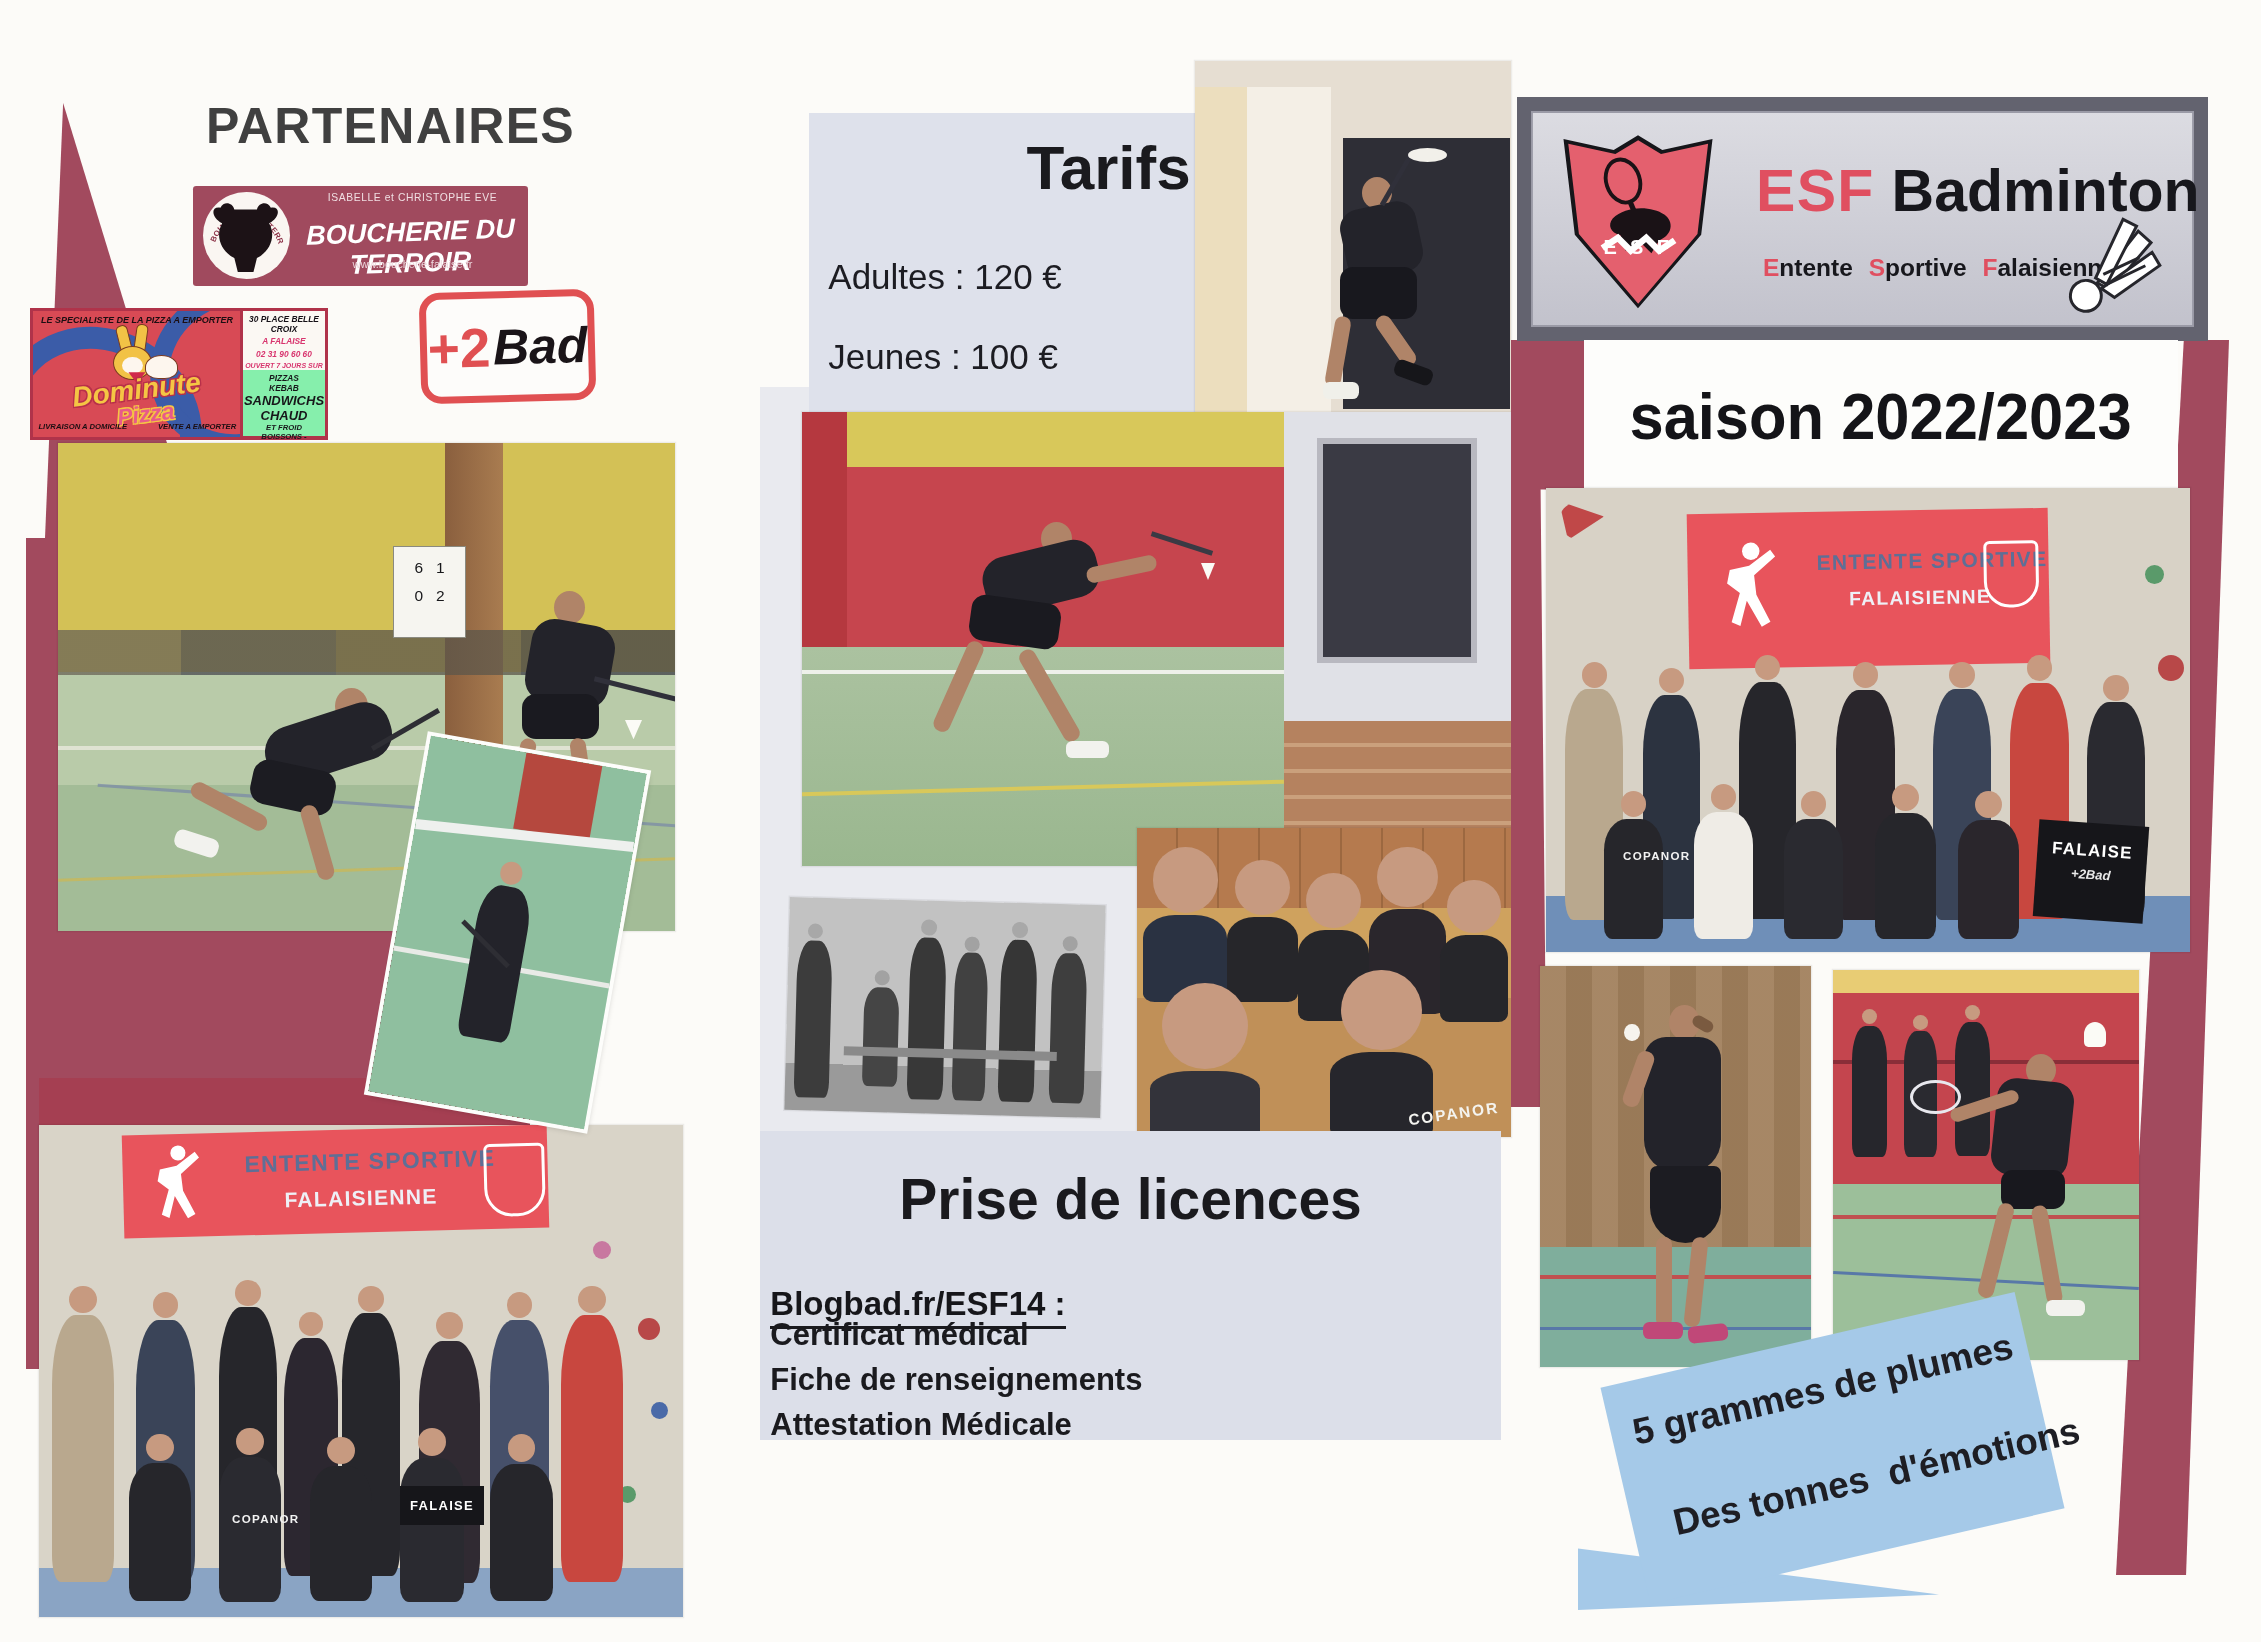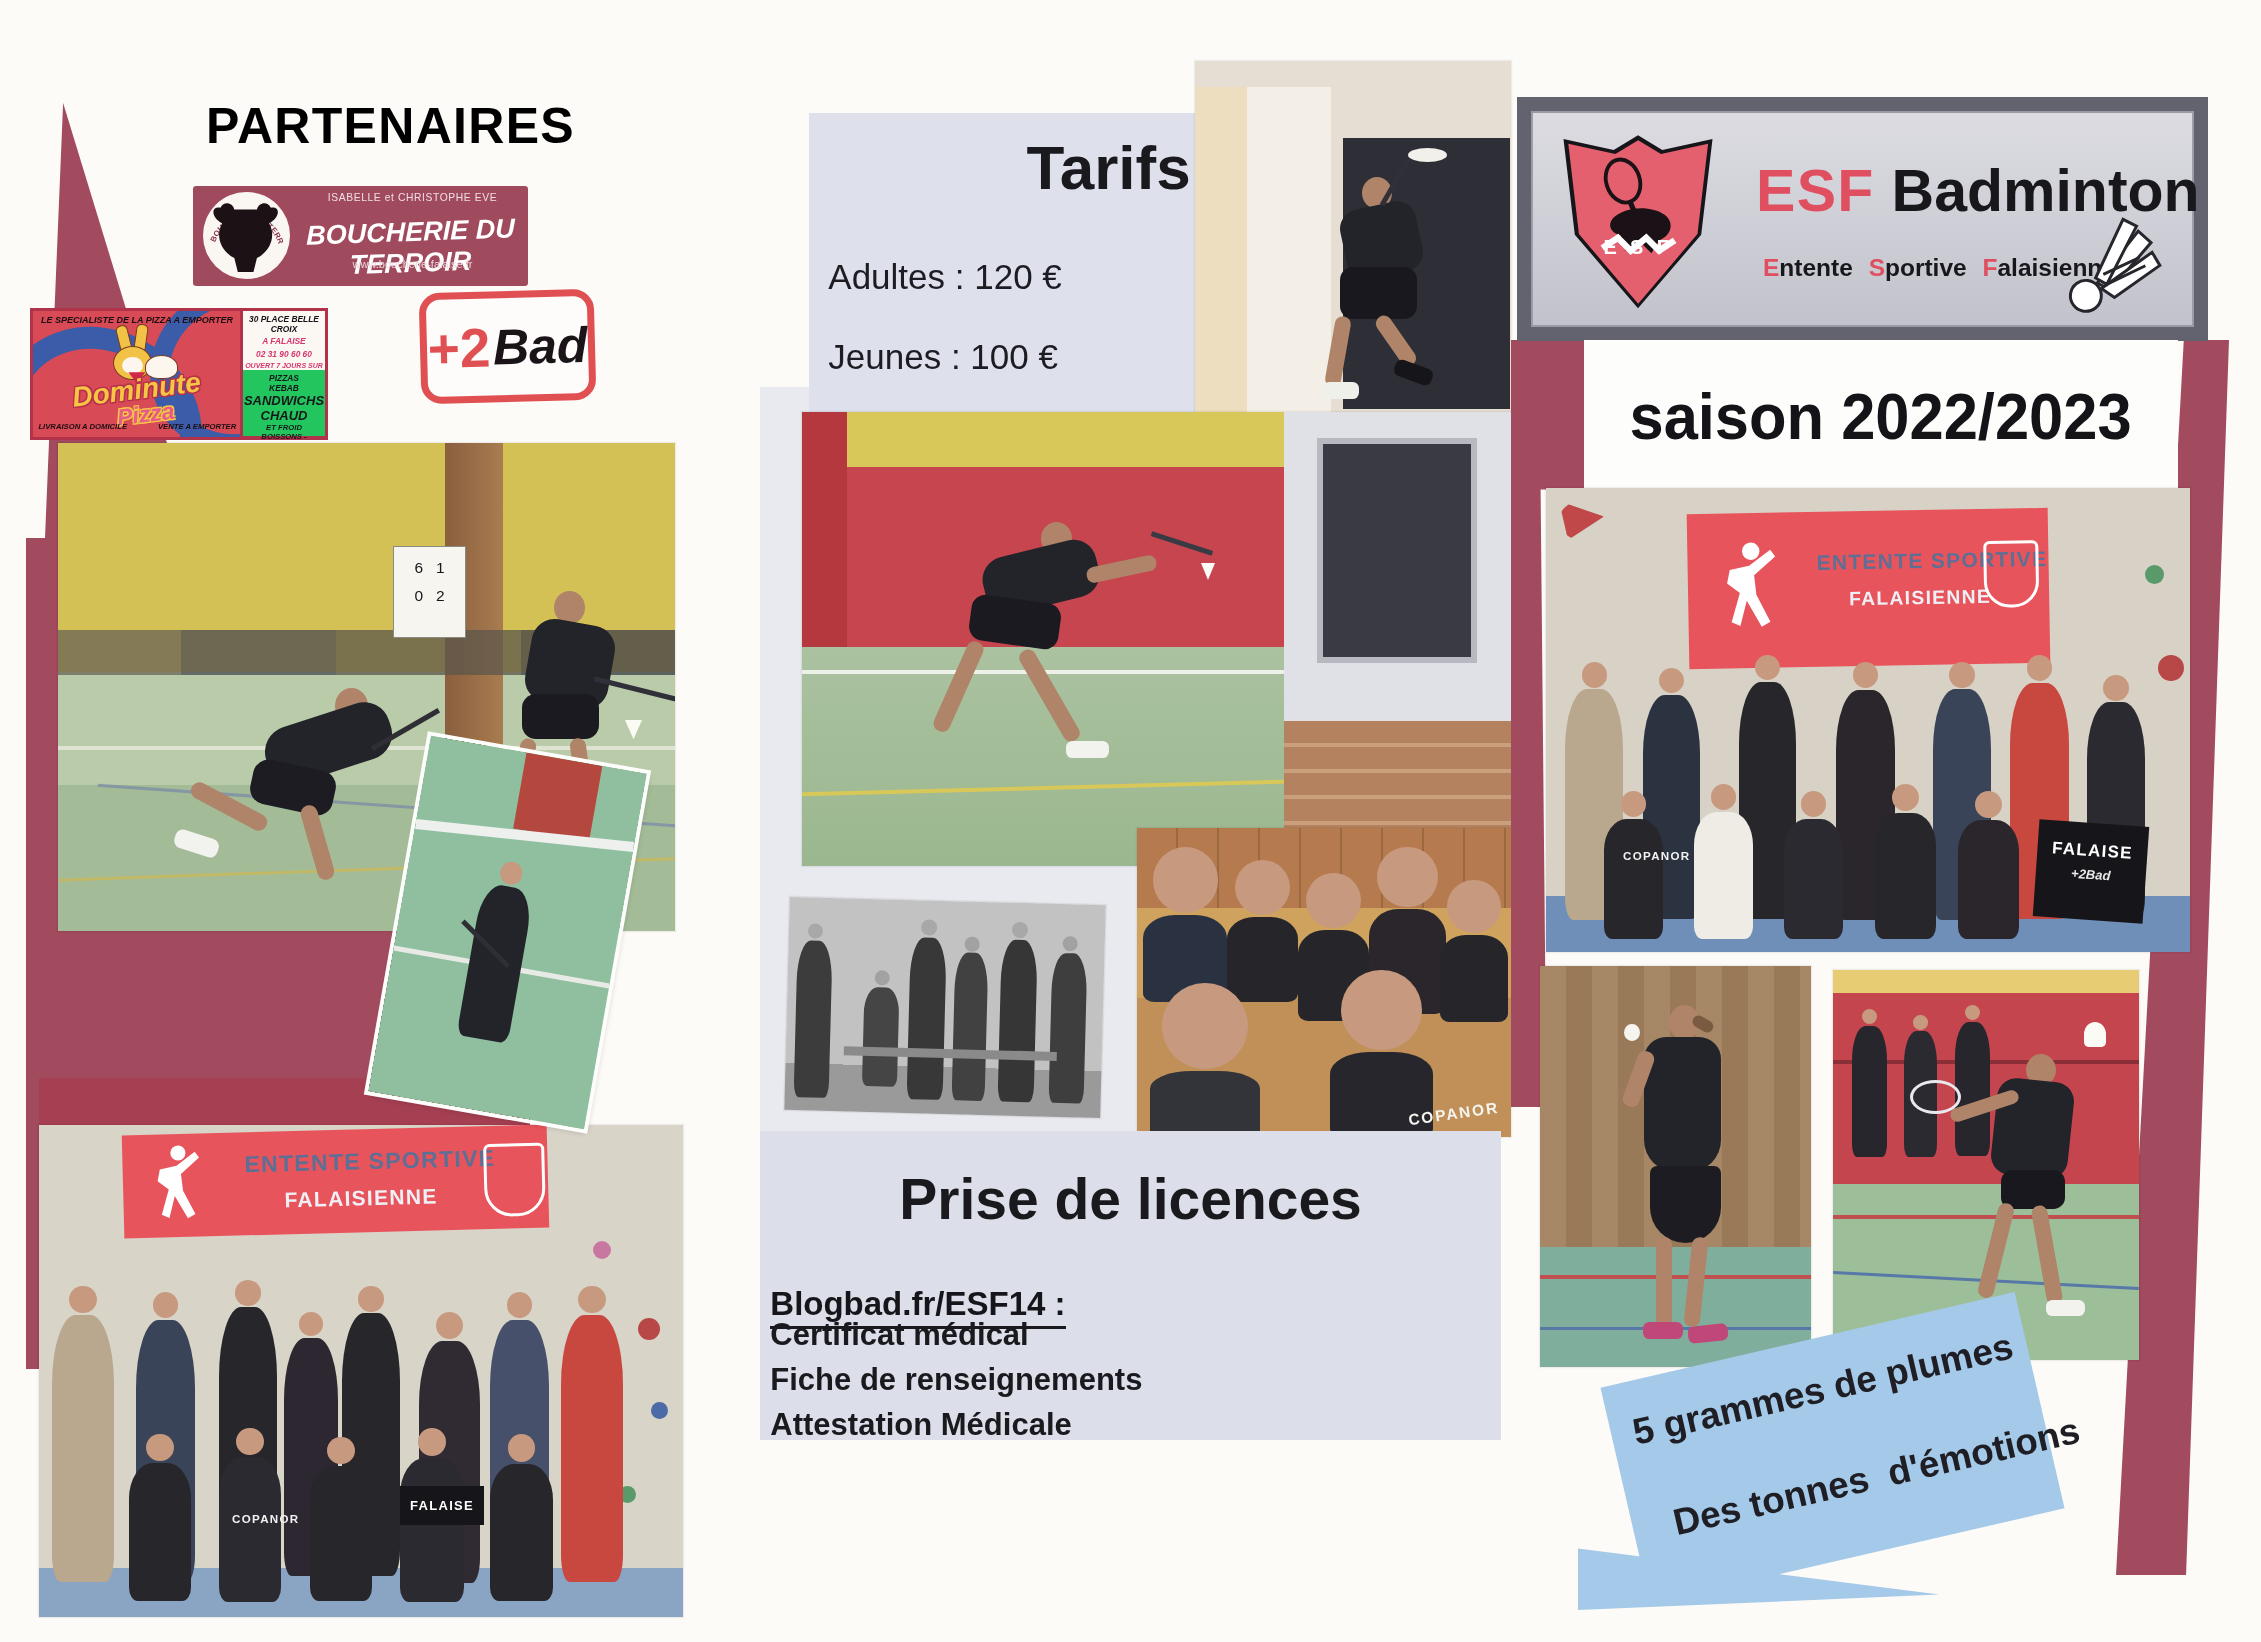--- a/index.html
+++ b/index.html
@@ -22,21 +22,21 @@
 </style>
 </head>
 <body>
 
 <div class="page">
 
   <div class="abs maroon" style="left:45px;top:103px;width:151px;height:435px;clip-path:polygon(12% 0,0 100%,100% 100%);"></div>
 
   <div class="abs maroon" style="left:26px;top:538px;width:387px;height:831px;clip-path:polygon(0 0,33% 0,100% 48%,100% 67%,72% 100%,0 100%);"></div>
 
-  <div class="abs hvy ctr" style="left:206px;top:97px;width:361px;font-size:50px;letter-spacing:1.3px;color:#000000;">PARTENAIRES</div>
+  <div class="abs hvy ctr" style="left:206px;top:97px;width:361px;font-size:50px;letter-spacing:1.3px;color:#404040;">PARTENAIRES</div>
 
   <div class="abs" style="left:193px;top:186px;width:335px;height:100px;background:#a04a5e;border-radius:3.2px;">
     <div class="abs" style="left:10.3px;top:6.4px;width:87px;height:87px;background:#faf6f2;border-radius:50%;overflow:hidden;">
       <svg viewBox="0 0 100 100" style="position:absolute;left:0;top:0;width:87px;height:87px;">
         <defs>
             <path id="arcT" d="M 14,58 A 38 38 0 0 1 86,58"></path>
           </defs>
         <text font-size="9" fill="#8c3248" font-weight="bold">
           <textPath href="#arcT">BOUCHERIE DU TERROIR</textPath>
         </text>
@@ -69,21 +69,21 @@
       <div class="abs hvy" style="left:5.2px;top:111px;font-size:7.7px;font-style:italic;color:#1c0e12;">LIVRAISON A DOMICILE</div>
       <div class="abs hvy" style="right:3.9px;top:111px;font-size:7.7px;font-style:italic;color:#1c0e12;position:absolute;">VENTE A EMPORTER</div>
     </div>
     <div class="abs" style="left:213px;top:3.2px;width:82px;height:126px;">
       <div class="abs" style="left:0;top:0;width:82px;height:59px;background:#fbf8f3;padding-top:2.6px;box-sizing:border-box;text-align:center;">
         <div class="hvy" style="font-size:8.4px;font-style:italic;color:#141016;">30 PLACE BELLE CROIX</div>
         <div class="hvy" style="font-size:8.4px;font-style:italic;color:#d8356e;margin-top:2.6px;">A FALAISE</div>
         <div class="hvy" style="font-size:8.4px;font-style:italic;color:#d8356e;margin-top:2.6px;">02 31 90 60 60</div>
         <div class="hvy" style="font-size:7px;font-style:italic;color:#d8356e;margin-top:2.6px;">OUVERT 7 JOURS SUR 7</div>
       </div>
-      <div class="abs" style="left:0;top:59px;width:82px;height:66px;background:#22c55e;padding-top:2.6px;box-sizing:border-box;text-align:center;">
+      <div class="abs" style="left:0;top:59px;width:82px;height:66px;background:#86efac;padding-top:2.6px;box-sizing:border-box;text-align:center;">
         <div class="hvy" style="font-size:8.4px;font-style:italic;">PIZZAS</div>
         <div class="hvy" style="font-size:8.4px;font-style:italic;">KEBAB</div>
         <div class="hvy" style="font-size:13px;font-style:italic;">SANDWICHS CHAUD</div>
         <div class="hvy" style="font-size:7.7px;font-style:italic;">ET FROID</div>
         <div class="hvy" style="font-size:7.7px;font-style:italic;">BOISSONS - DESSERT</div>
       </div>
     </div>
   </div>
 
   <div class="abs" style="left:420px;top:291px;width:161px;height:97px;border:7px solid #e05052;border-radius:20.6px;transform:rotate(-1.5deg);

